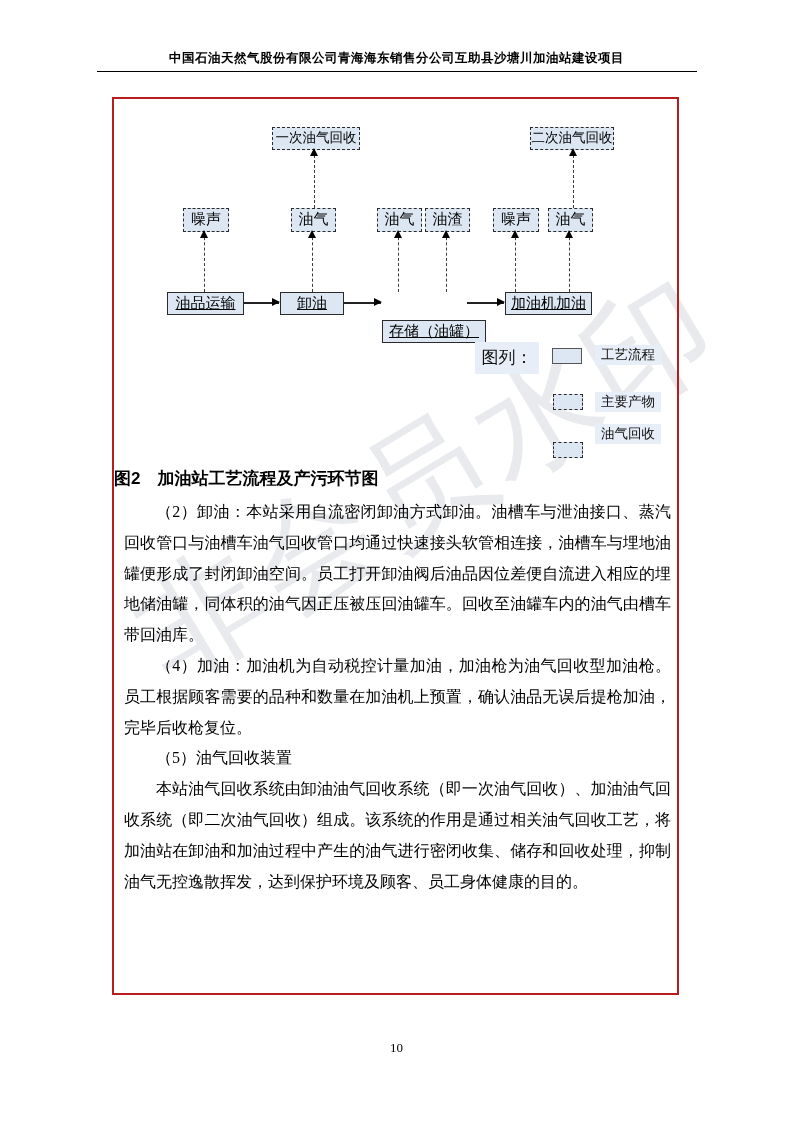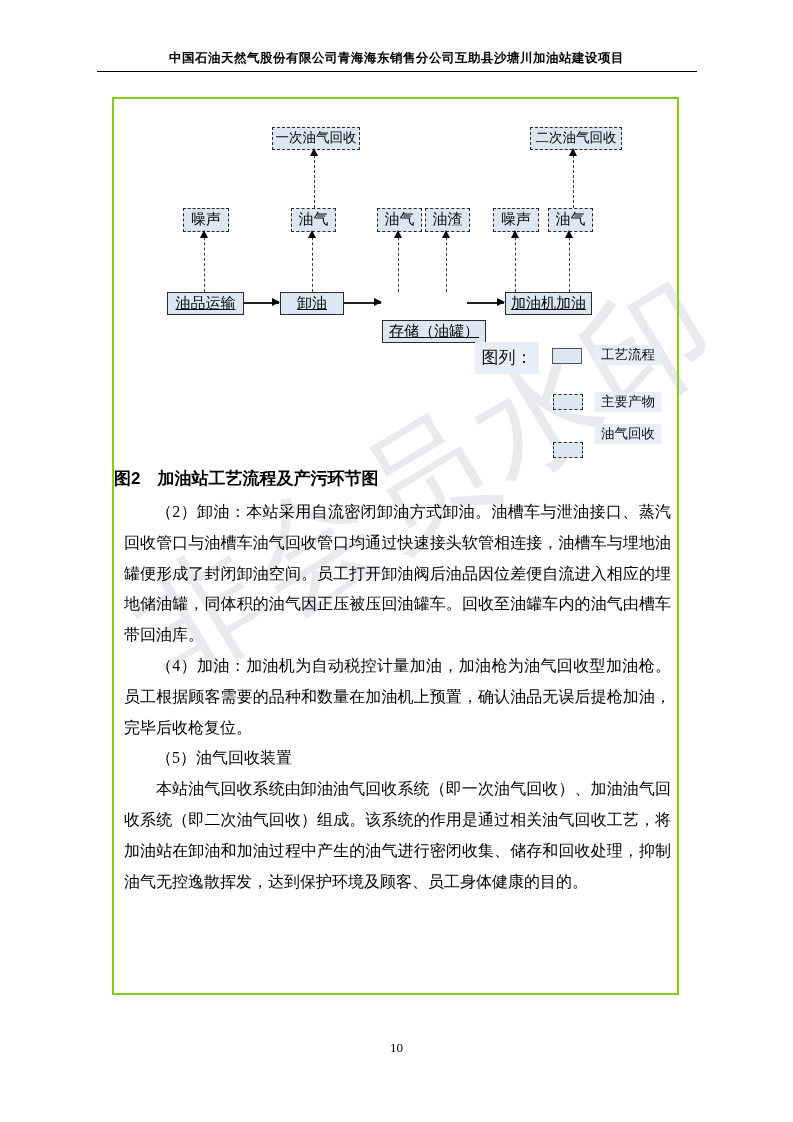--- a/index.html
+++ b/index.html
@@ -23,31 +23,31 @@
   .watermark {
     position:absolute; left:148px; top:582px; z-index:0;
     font-size:126px; line-height:130px; letter-spacing:4px; white-space:nowrap;
     color:#c9ced5; opacity:.42; font-family:"Liberation Sans",sans-serif;
     transform:rotate(-31deg); transform-origin:0 50%;
     pointer-events:none;
   }
   
   .content-box {
     position:absolute; left:112px; top:97px; width:567px; height:898px;
-    border:2px solid #84cc16; z-index:1; overflow:hidden;
+    border:2px solid #b91c1c; z-index:1; overflow:hidden;
   }
   
   .fbox {
     position:absolute; background:#dce7f3; text-align:center;
     font-size:15px; color:#000; overflow:hidden; white-space:nowrap;
   }
   .solid  { border:1.6px solid #2a2a2a;text-decoration:underline; }
   .dashed { border:1.6px dashed #2a2a2a; }
   .b-rec1 { left:158px; top:28px;  width:88px; height:23px; line-height:20px; font-size:13.5px; }
-  .b-rec2 { left:416px; top:28px;  width:92px; height:23px; line-height:20px; font-size:13.5px; }
+  .b-rec2 { left:416px; top:28px;  width:84px; height:23px; line-height:20px; font-size:13.5px; }
   .b-p1 { left:69px;  top:109px; width:46px; height:24px; line-height:21px; }
   .b-p2 { left:177px; top:109px; width:45px; height:24px; line-height:21px; }
   .b-p3 { left:263px; top:109px; width:45px; height:24px; line-height:21px; }
   .b-p4 { left:311px; top:109px; width:45px; height:24px; line-height:21px; }
   .b-p5 { left:379px; top:109px; width:46px; height:24px; line-height:21px; }
   .b-p6 { left:434px; top:109px; width:45px; height:24px; line-height:21px; }
   .b-s1 { left:53px;  top:193px; width:77px; height:23px; line-height:20px; }
   .b-s2 { left:166px; top:193px; width:64px; height:23px; line-height:20px; }
   .b-s3 { left:268px; top:193px; width:104px; height:23px; line-height:20px;margin-top:28px; }
   .b-s4 { left:391px; top:193px; width:87px; height:23px; line-height:20px; }

